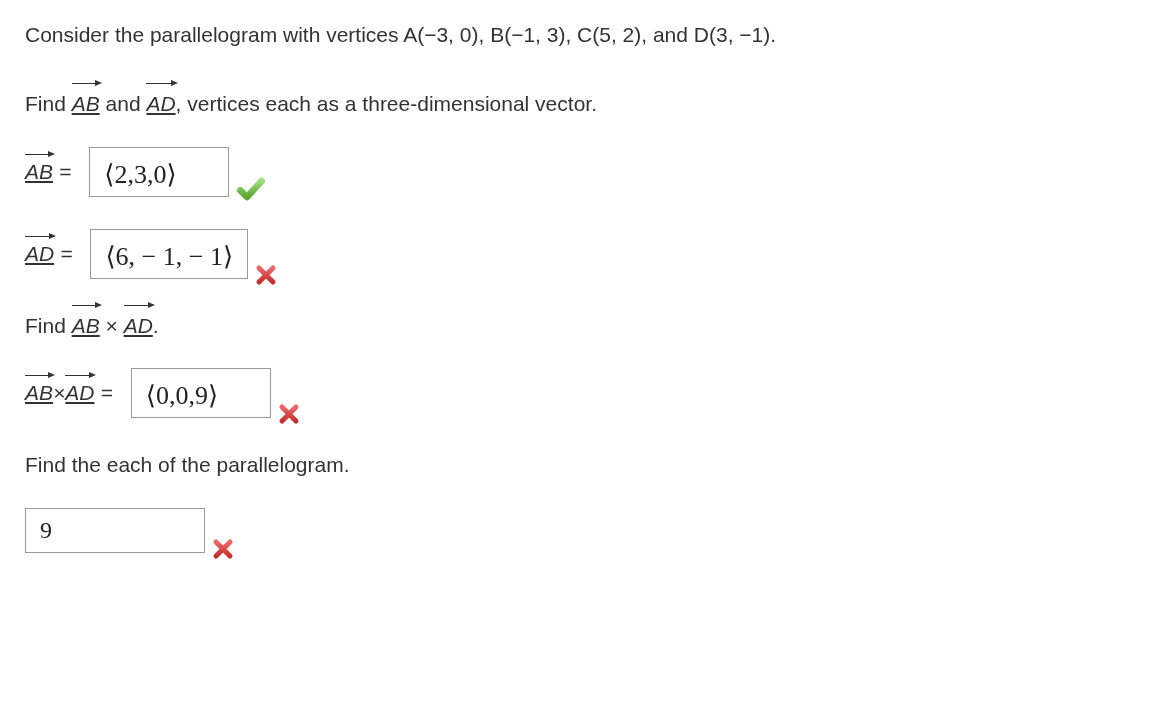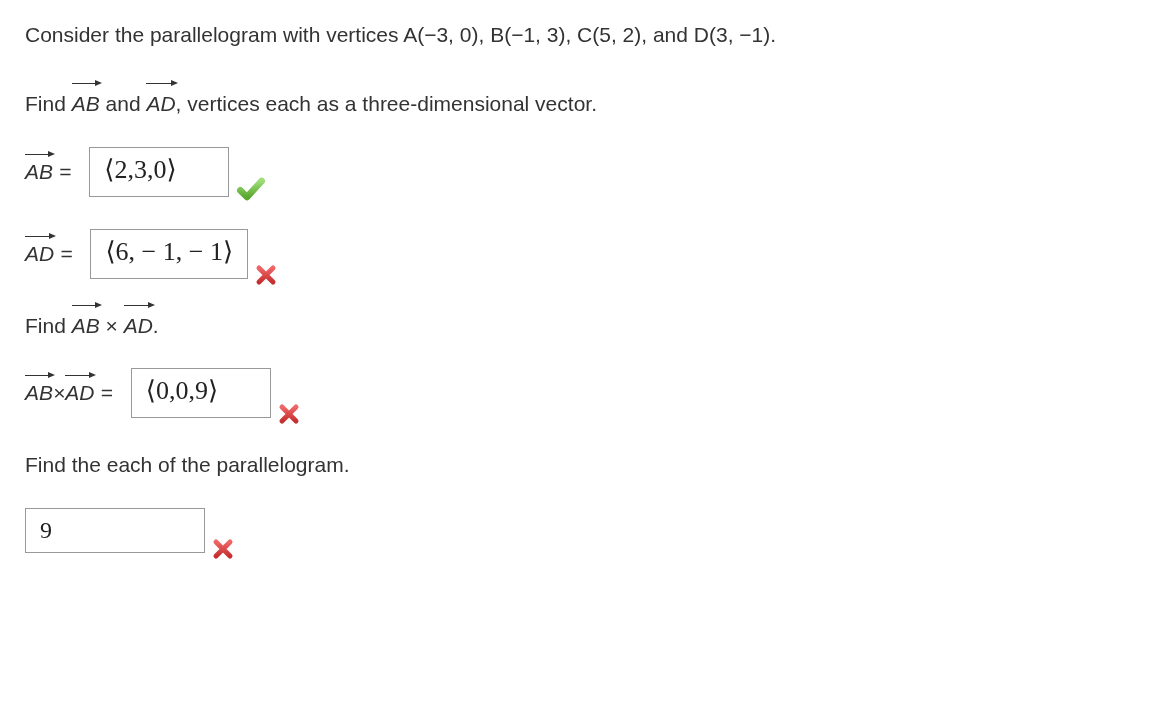--- a/index.html
+++ b/index.html
@@ -30,20 +30,21 @@
       gap: 12px;
     }
     .label {
       font-style: italic;
       display: inline-flex;
       align-items: center;
     }
     .vector-arrow {
       position: relative;
       display: inline-block;
+      text-decoration: underline;
     }
     .vector-arrow::before {
       content: "";
       position: absolute;
       top: -6px;
       left: 0;
       right: 2px;
       height: 1px;
       background: #333;
     }
@@ -60,21 +61,21 @@
     }
     .equals {
       margin: 0 6px;
     }
     .answer-box {
       border: 1px solid #999;
       padding: 6px 14px;
       min-width: 140px;
       min-height: 44px;
       display: inline-flex;
-      align-items: flex-start;
+      align-items: flex-end;
       font-family: "Times New Roman", Times, serif;
       font-size: 26px;
       color: #222;
     }
     .answer-box.large {
       min-height: 50px;
     }
     .answer-box.small {
       min-width: 180px;
       padding: 8px 14px;

